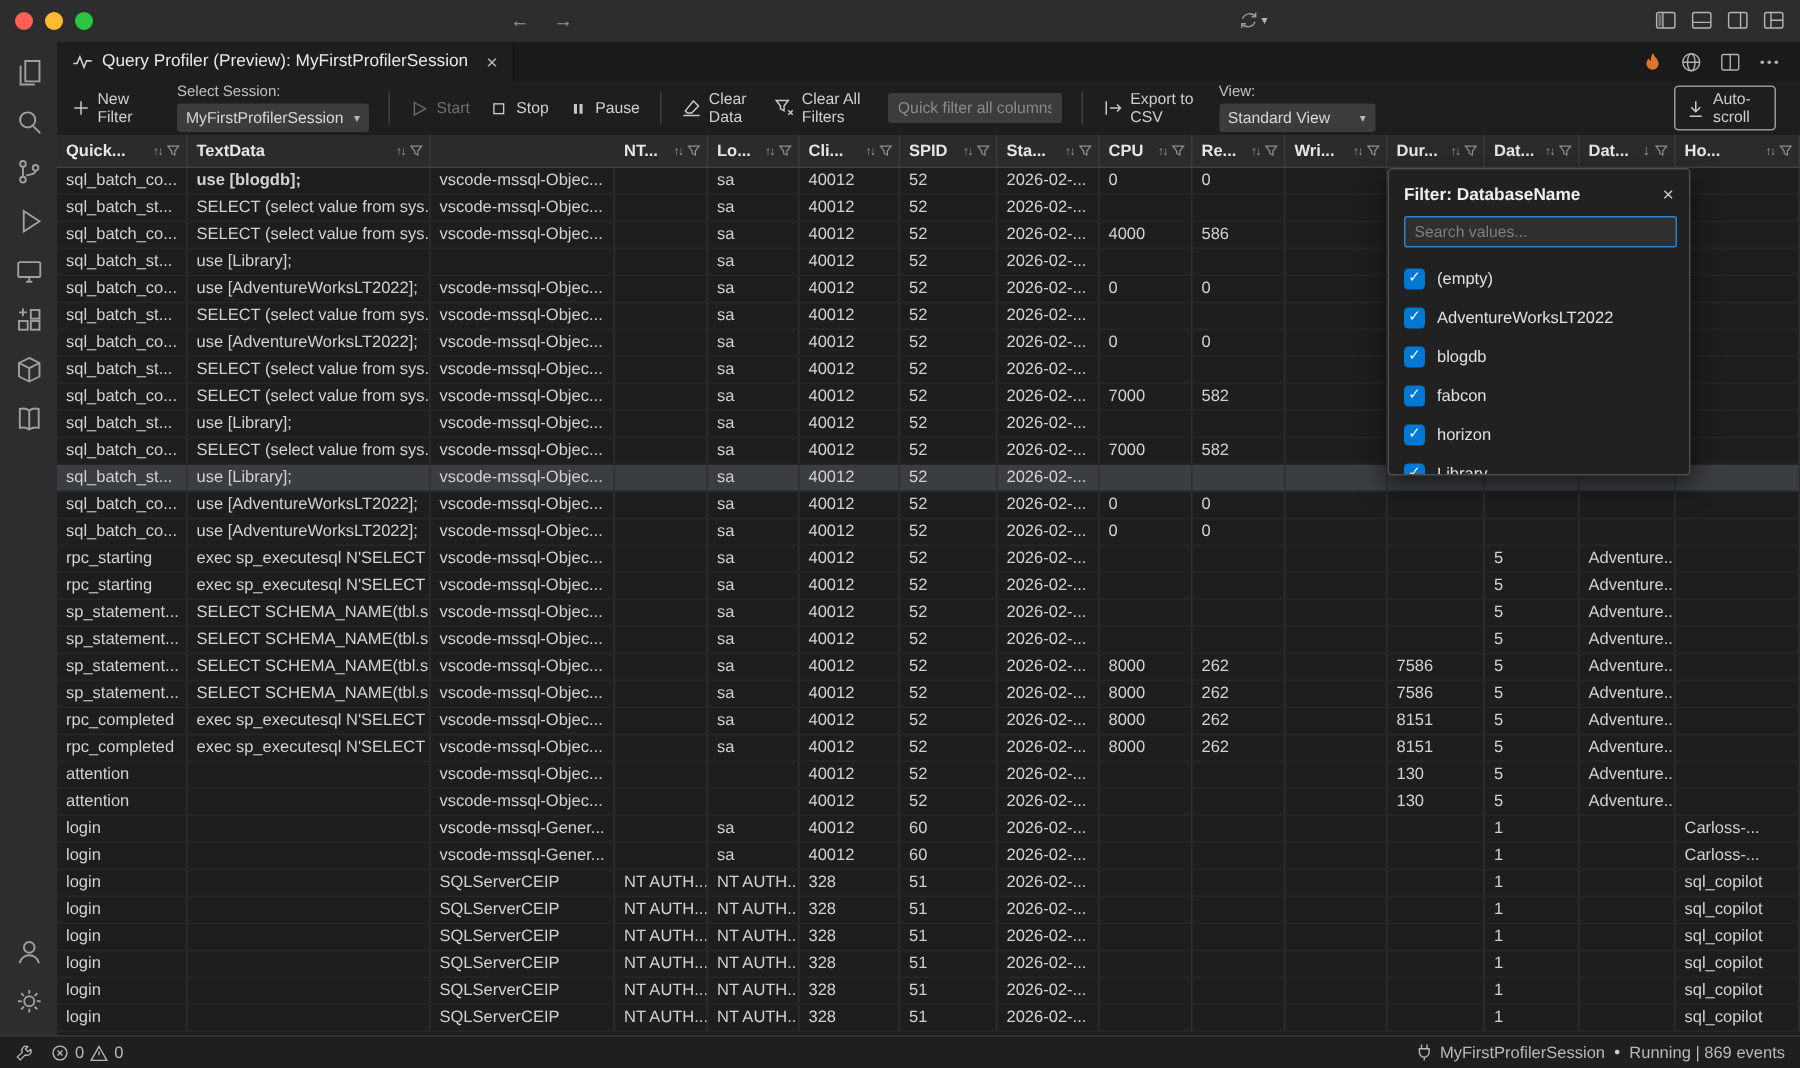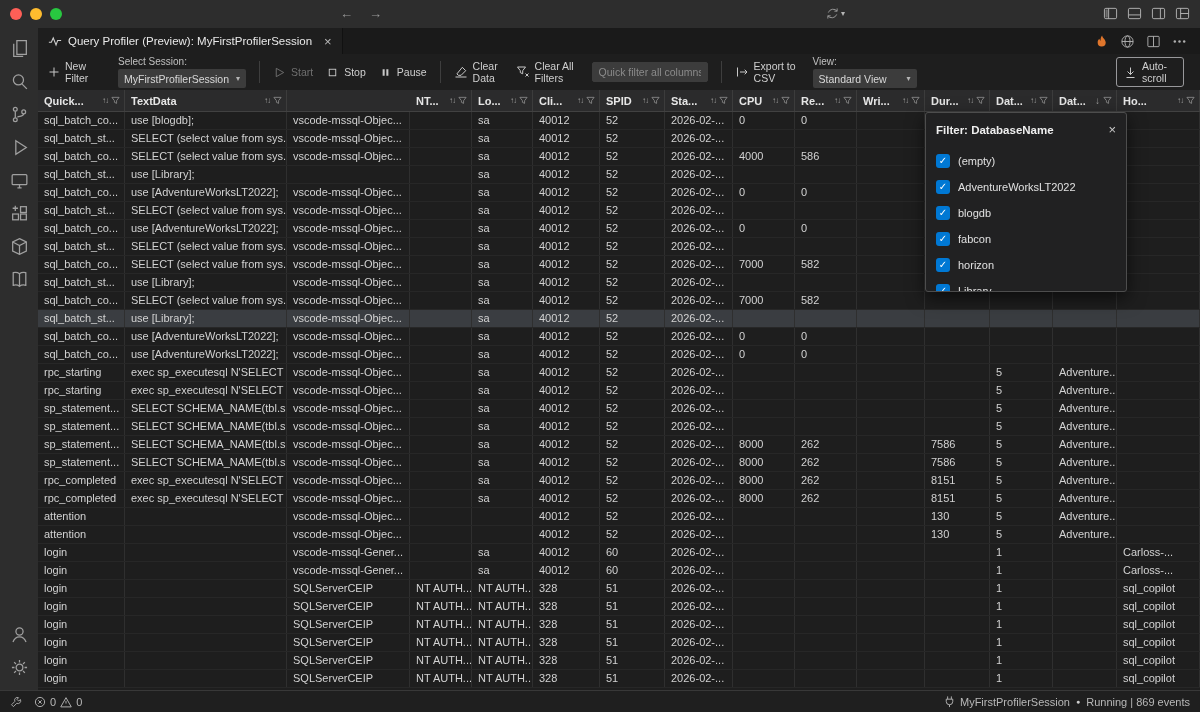--- a/index.html
+++ b/index.html
@@ -460,21 +460,21 @@
           <span class="funnel">
             <svg width="9" height="9" viewBox="0 0 10 10">
               <path d="M1 1.5h8L6.2 5.2v3L3.8 7V5.2z" fill="none" stroke="#8f8f8f" stroke-width="0.9"></path>
             </svg>
           </span>
         </div>
       </div>
     <div class="grid-body" id="grid-body">
         <div class="grow">
           <div class="gcell" style="width: 87px;">sql_batch_co...</div>
-          <div class="gcell" style="width: 162px;">use [blogdb];</div>
+          <div class="gcell" style="width: 162px; font-weight: bold;">use [blogdb];</div>
           <div class="gcell" style="width: 123px;">vscode-mssql-Objec...</div>
           <div class="gcell" style="width: 62px;"></div>
           <div class="gcell" style="width: 61px;">sa</div>
           <div class="gcell" style="width: 67px;">40012</div>
           <div class="gcell" style="width: 65px;">52</div>
           <div class="gcell" style="width: 68px;">2026-02-...</div>
           <div class="gcell" style="width: 62px;">0</div>
           <div class="gcell" style="width: 62px;">0</div>
           <div class="gcell" style="width: 68px;"></div>
           <div class="gcell" style="width: 65px;"></div>
@@ -1010,20 +1010,21 @@
           <div class="gcell" style="width: 83px;">sql_copilot</div>
         </div>
       </div>
   </div>
 
   <div class="filter-popup">
     <div class="fp-header">
       <span class="fp-title">Filter: DatabaseName</span>
       <span class="fp-close">×</span>
     </div>
+    <input class="fp-search" placeholder="Search values..." style="">
     <div class="fp-list" id="filter-options">
         <div class="fitem">
           <span class="cb checked">✓</span>
           <span class="flabel">(empty)</span>
         </div>
         <div class="fitem">
           <span class="cb checked">✓</span>
           <span class="flabel">AdventureWorksLT2022</span>
         </div>
         <div class="fitem">

